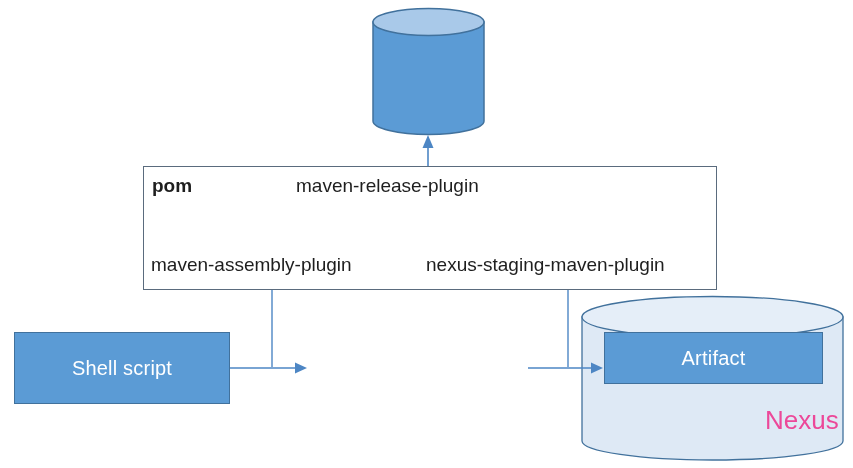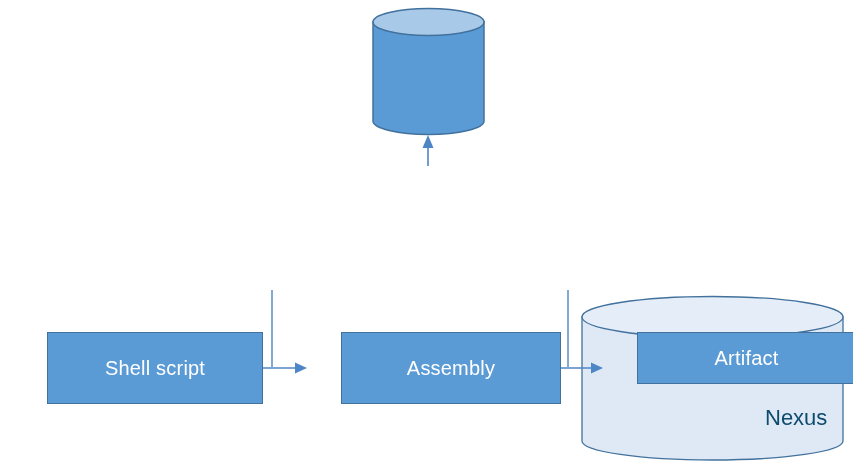--- a/index.html
+++ b/index.html
@@ -10,42 +10,41 @@
   }
   .layer{position:absolute;left:0;top:0;}
   .node{
     position:absolute;
     background:var(--node-fill,#5B9BD5);
     border:1px solid var(--node-border,#41719C);
     color:#ffffff;
     display:flex;align-items:center;justify-content:center;
     font-size:20px;letter-spacing:0.2px;
     box-sizing:border-box;
-    margin-left:33px;
   }
   .cyl-label{
     position:absolute;color:#ffffff;text-align:center;
     font-size:20px;line-height:29px;
   }
   .pom-box{
     position:absolute;left:143px;top:166px;width:574px;height:124px;
     background:#ffffff;border:1px solid var(--pom-box-border,#5A6B7D);
     box-sizing:border-box;
   }
   .pom-box .txt{
     position:absolute;color:var(--text-dark,#1e1e1e);
     font-size:19px;white-space:nowrap;
   }
   .pom-title{left:8px;top:8px;font-weight:bold;}
   .release-plugin{left:152px;top:8px;}
   .assembly-plugin{left:7px;top:87px;}
   .staging-plugin{left:282px;top:87px;}
   .nexus-label{
     position:absolute;left:765px;top:405px;
-    color:#0c4a6e;font-size:22px;white-space:nowrap;
+    color:#ec4899;font-size:26px;white-space:nowrap;
   }
   .shell-script{left:14px;top:332px;width:216px;height:72px;}
   .assembly{left:308px;top:332px;width:220px;height:72px;}
   .artifact{left:604px;top:332px;width:219px;height:52px;}
   .vc-label{left:378px;top:48px;width:101px;}
 </style>
 </head>
 <body>
 
 <div class="canvas">
@@ -76,22 +75,27 @@
       <polygon points="307,368 295,362.5 295,373.5" stroke="none"></polygon>
     </g>
 
     <g stroke="#4D86C4" fill="#4D86C4">
       <line x1="528" y1="368" x2="593" y2="368" stroke-width="1.6"></line>
       <polygon points="603,368 591,362.5 591,373.5" stroke="none"></polygon>
     </g>
   </svg>
 
 
+  <div class="pom-box">
+    <span class="txt pom-title">pom</span>
+    <span class="txt release-plugin">maven-release-plugin</span>
+    <span class="txt assembly-plugin">maven-assembly-plugin</span>
+    <span class="txt staging-plugin">nexus-staging-maven-plugin</span>
+  </div>
 
   <div class="node shell-script">Shell script</div>
 
-  <div class="node assembly">Assembly</div>
 
   <div class="node artifact">Artifact</div>
 
   <div class="nexus-label">Nexus</div>
 
 </div>
 
 </body></html>

